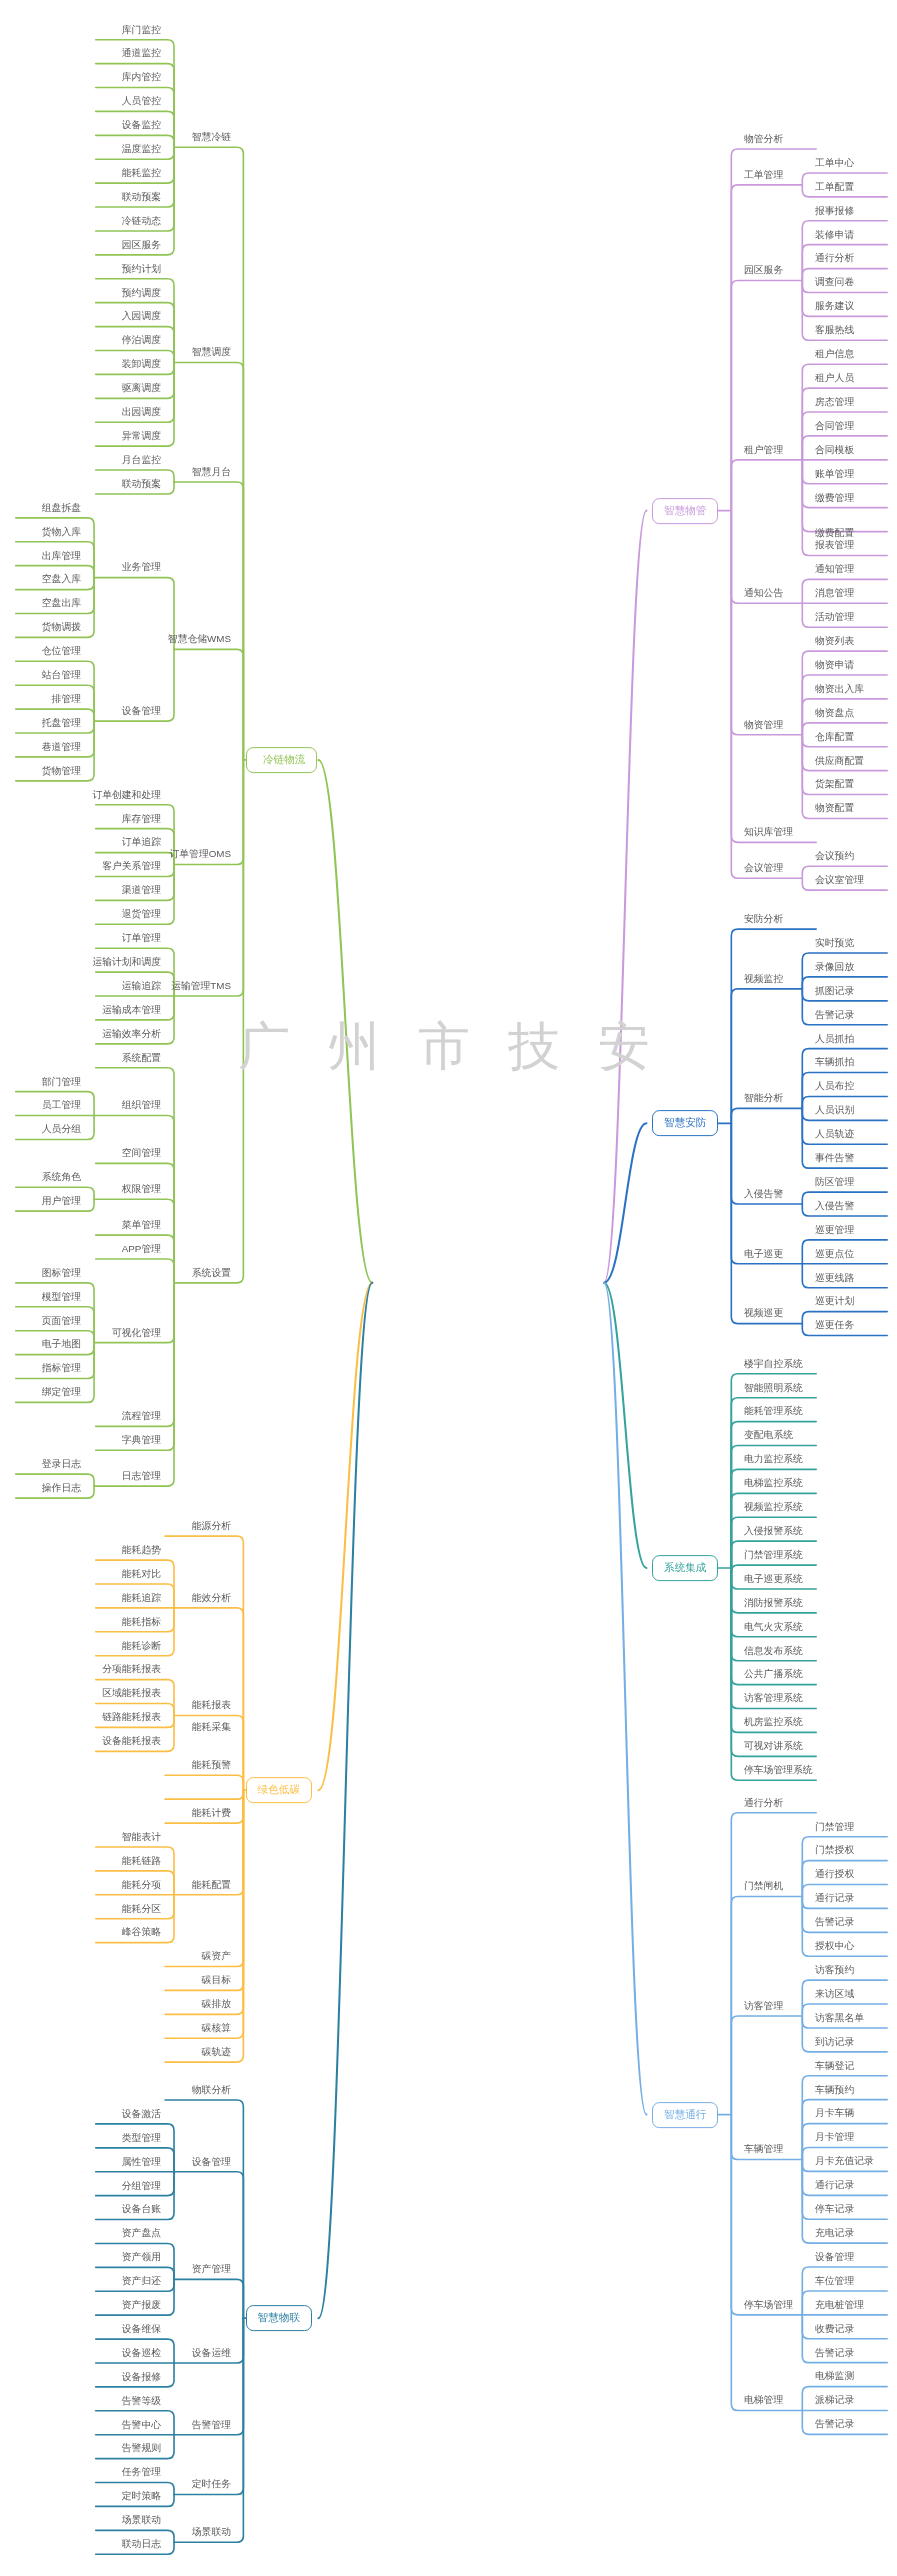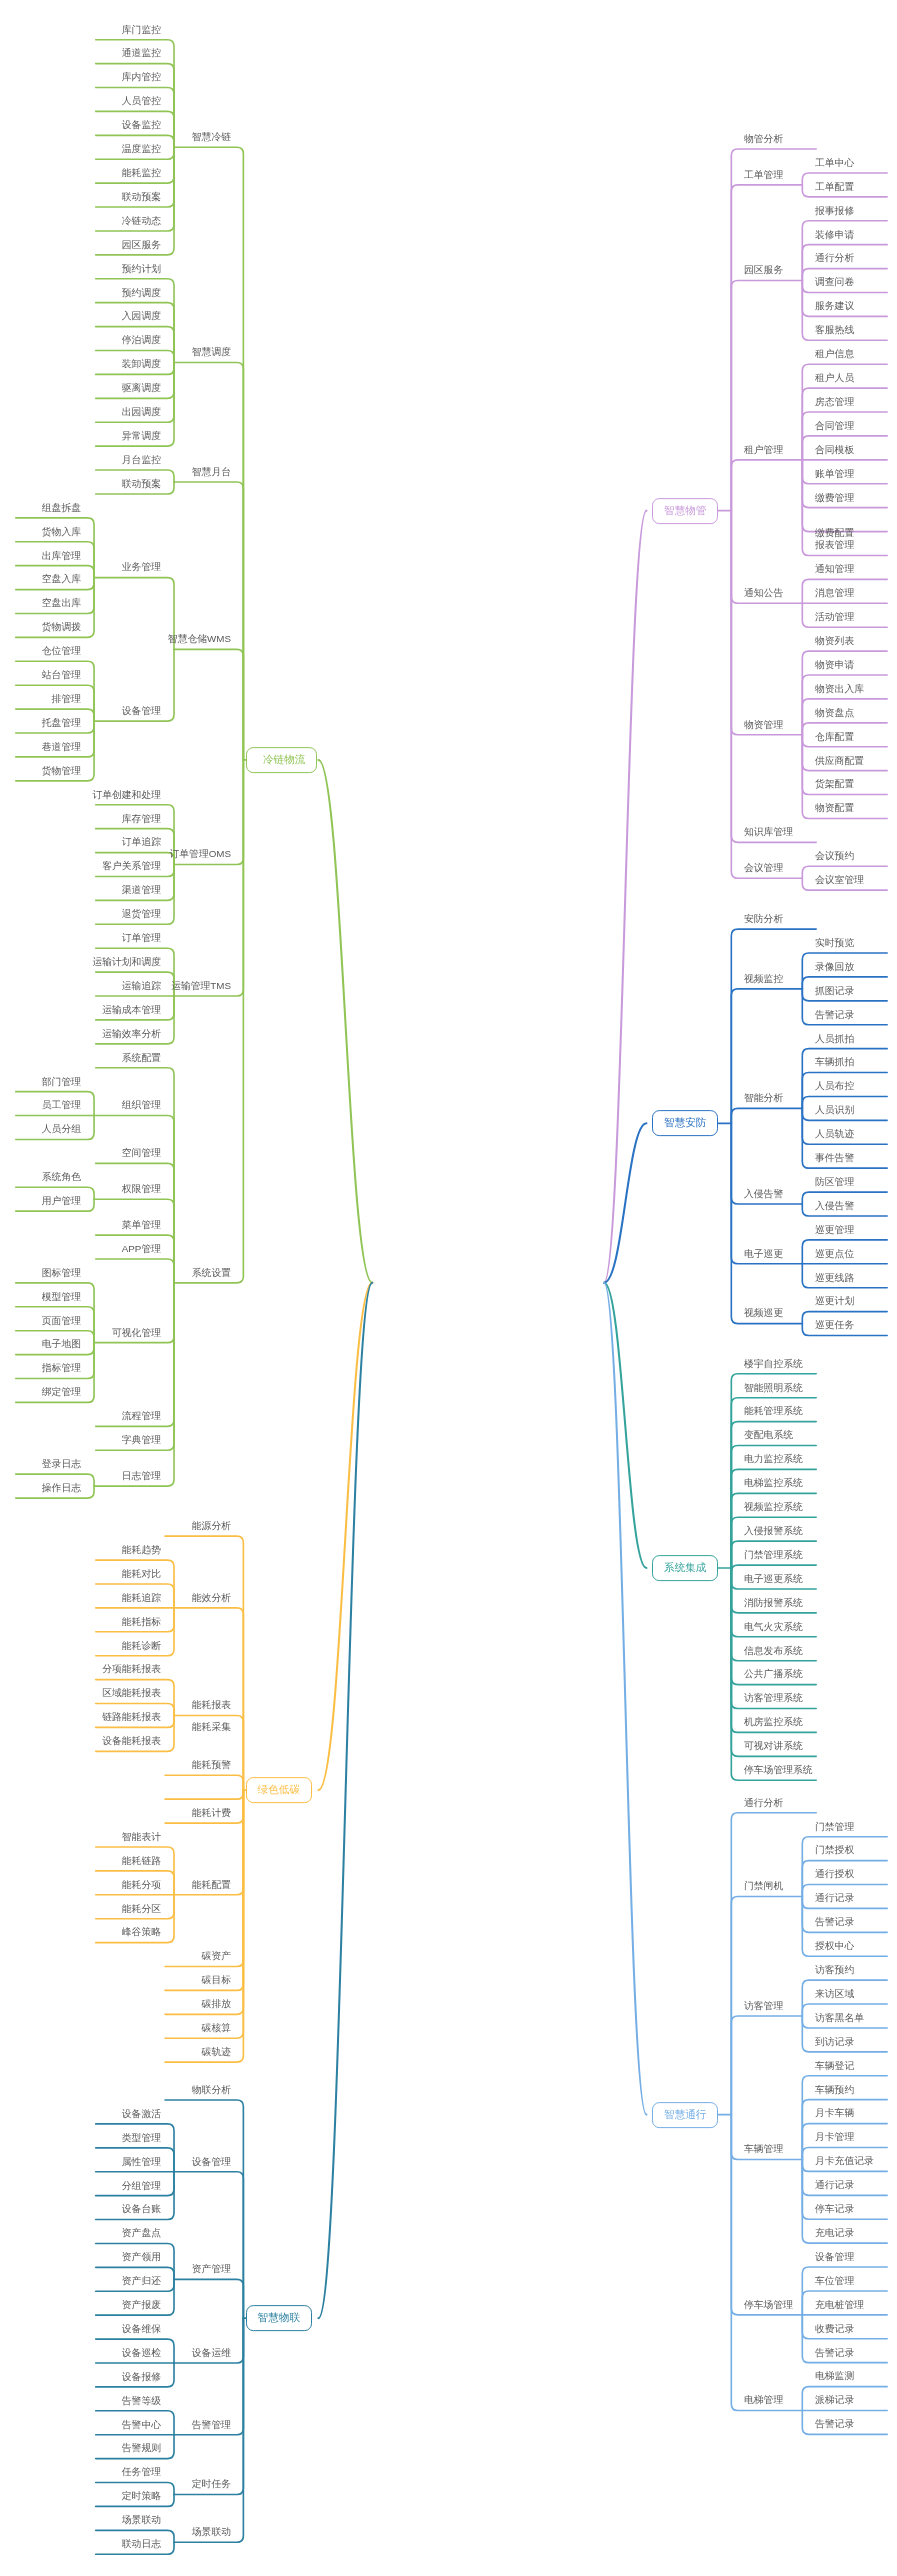--- a/index.html
+++ b/index.html
@@ -269,20 +269,21 @@
       <path d="M 1087 2778.3500000000035 H 991 Q 983 2778.3500000000035 983 2786.3500000000035 V 2836.950000000004" stroke="#74aee5" stroke-width="2" fill="none" stroke-linecap="round" stroke-linejoin="round"></path>
       <path d="M 1087 2807.6500000000037 H 991 Q 983 2807.6500000000037 983 2815.6500000000037 V 2836.950000000004" stroke="#74aee5" stroke-width="2" fill="none" stroke-linecap="round" stroke-linejoin="round"></path>
       <path d="M 1087 2836.950000000004 H 983" stroke="#74aee5" stroke-width="2" fill="none" stroke-linecap="round" stroke-linejoin="round"></path>
       <path d="M 1087 2866.250000000004 H 991 Q 983 2866.250000000004 983 2858.250000000004 V 2836.950000000004" stroke="#74aee5" stroke-width="2" fill="none" stroke-linecap="round" stroke-linejoin="round"></path>
       <path d="M 1087 2895.5500000000043 H 991 Q 983 2895.5500000000043 983 2887.5500000000043 V 2836.950000000004" stroke="#74aee5" stroke-width="2" fill="none" stroke-linecap="round" stroke-linejoin="round"></path>
       <path d="M 983 2954.1500000000046 H 904 Q 896 2954.1500000000046 896 2946.1500000000046 V 2591.5500000000025" stroke="#74aee5" stroke-width="2" fill="none" stroke-linecap="round" stroke-linejoin="round"></path>
       <path d="M 1087 2924.8500000000045 H 991 Q 983 2924.8500000000045 983 2932.8500000000045 V 2954.1500000000046" stroke="#74aee5" stroke-width="2" fill="none" stroke-linecap="round" stroke-linejoin="round"></path>
       <path d="M 1087 2954.1500000000046 H 983" stroke="#74aee5" stroke-width="2" fill="none" stroke-linecap="round" stroke-linejoin="round"></path>
       <path d="M 1087 2983.450000000005 H 991 Q 983 2983.450000000005 983 2975.450000000005 V 2954.1500000000046" stroke="#74aee5" stroke-width="2" fill="none" stroke-linecap="round" stroke-linejoin="round"></path>
     </svg>
+  <div class="watermark">广州市技安</div>
 <div class="root-box" style="border-color: rgb(144, 196, 85); color: rgb(144, 196, 85); top: 760px; left: 246px; padding-left: 16px;">冷链物流</div>
     <div class="node" style="top: 130px; right: 667px;">智慧冷链</div>
     <div class="node" style="top: 22.6px; right: 737px;">库门监控</div>
     <div class="node" style="top: 46px; right: 737px;">通道监控</div>
     <div class="node" style="top: 70px; right: 737px;">库内管控</div>
     <div class="node" style="top: 94px; right: 737px;">人员管控</div>
     <div class="node" style="top: 118px; right: 737px;">设备监控</div>
     <div class="node" style="top: 142px; right: 737px;">温度监控</div>
     <div class="node" style="top: 166px; right: 737px;">能耗监控</div>
     <div class="node" style="top: 190px; right: 737px;">联动预案</div>

